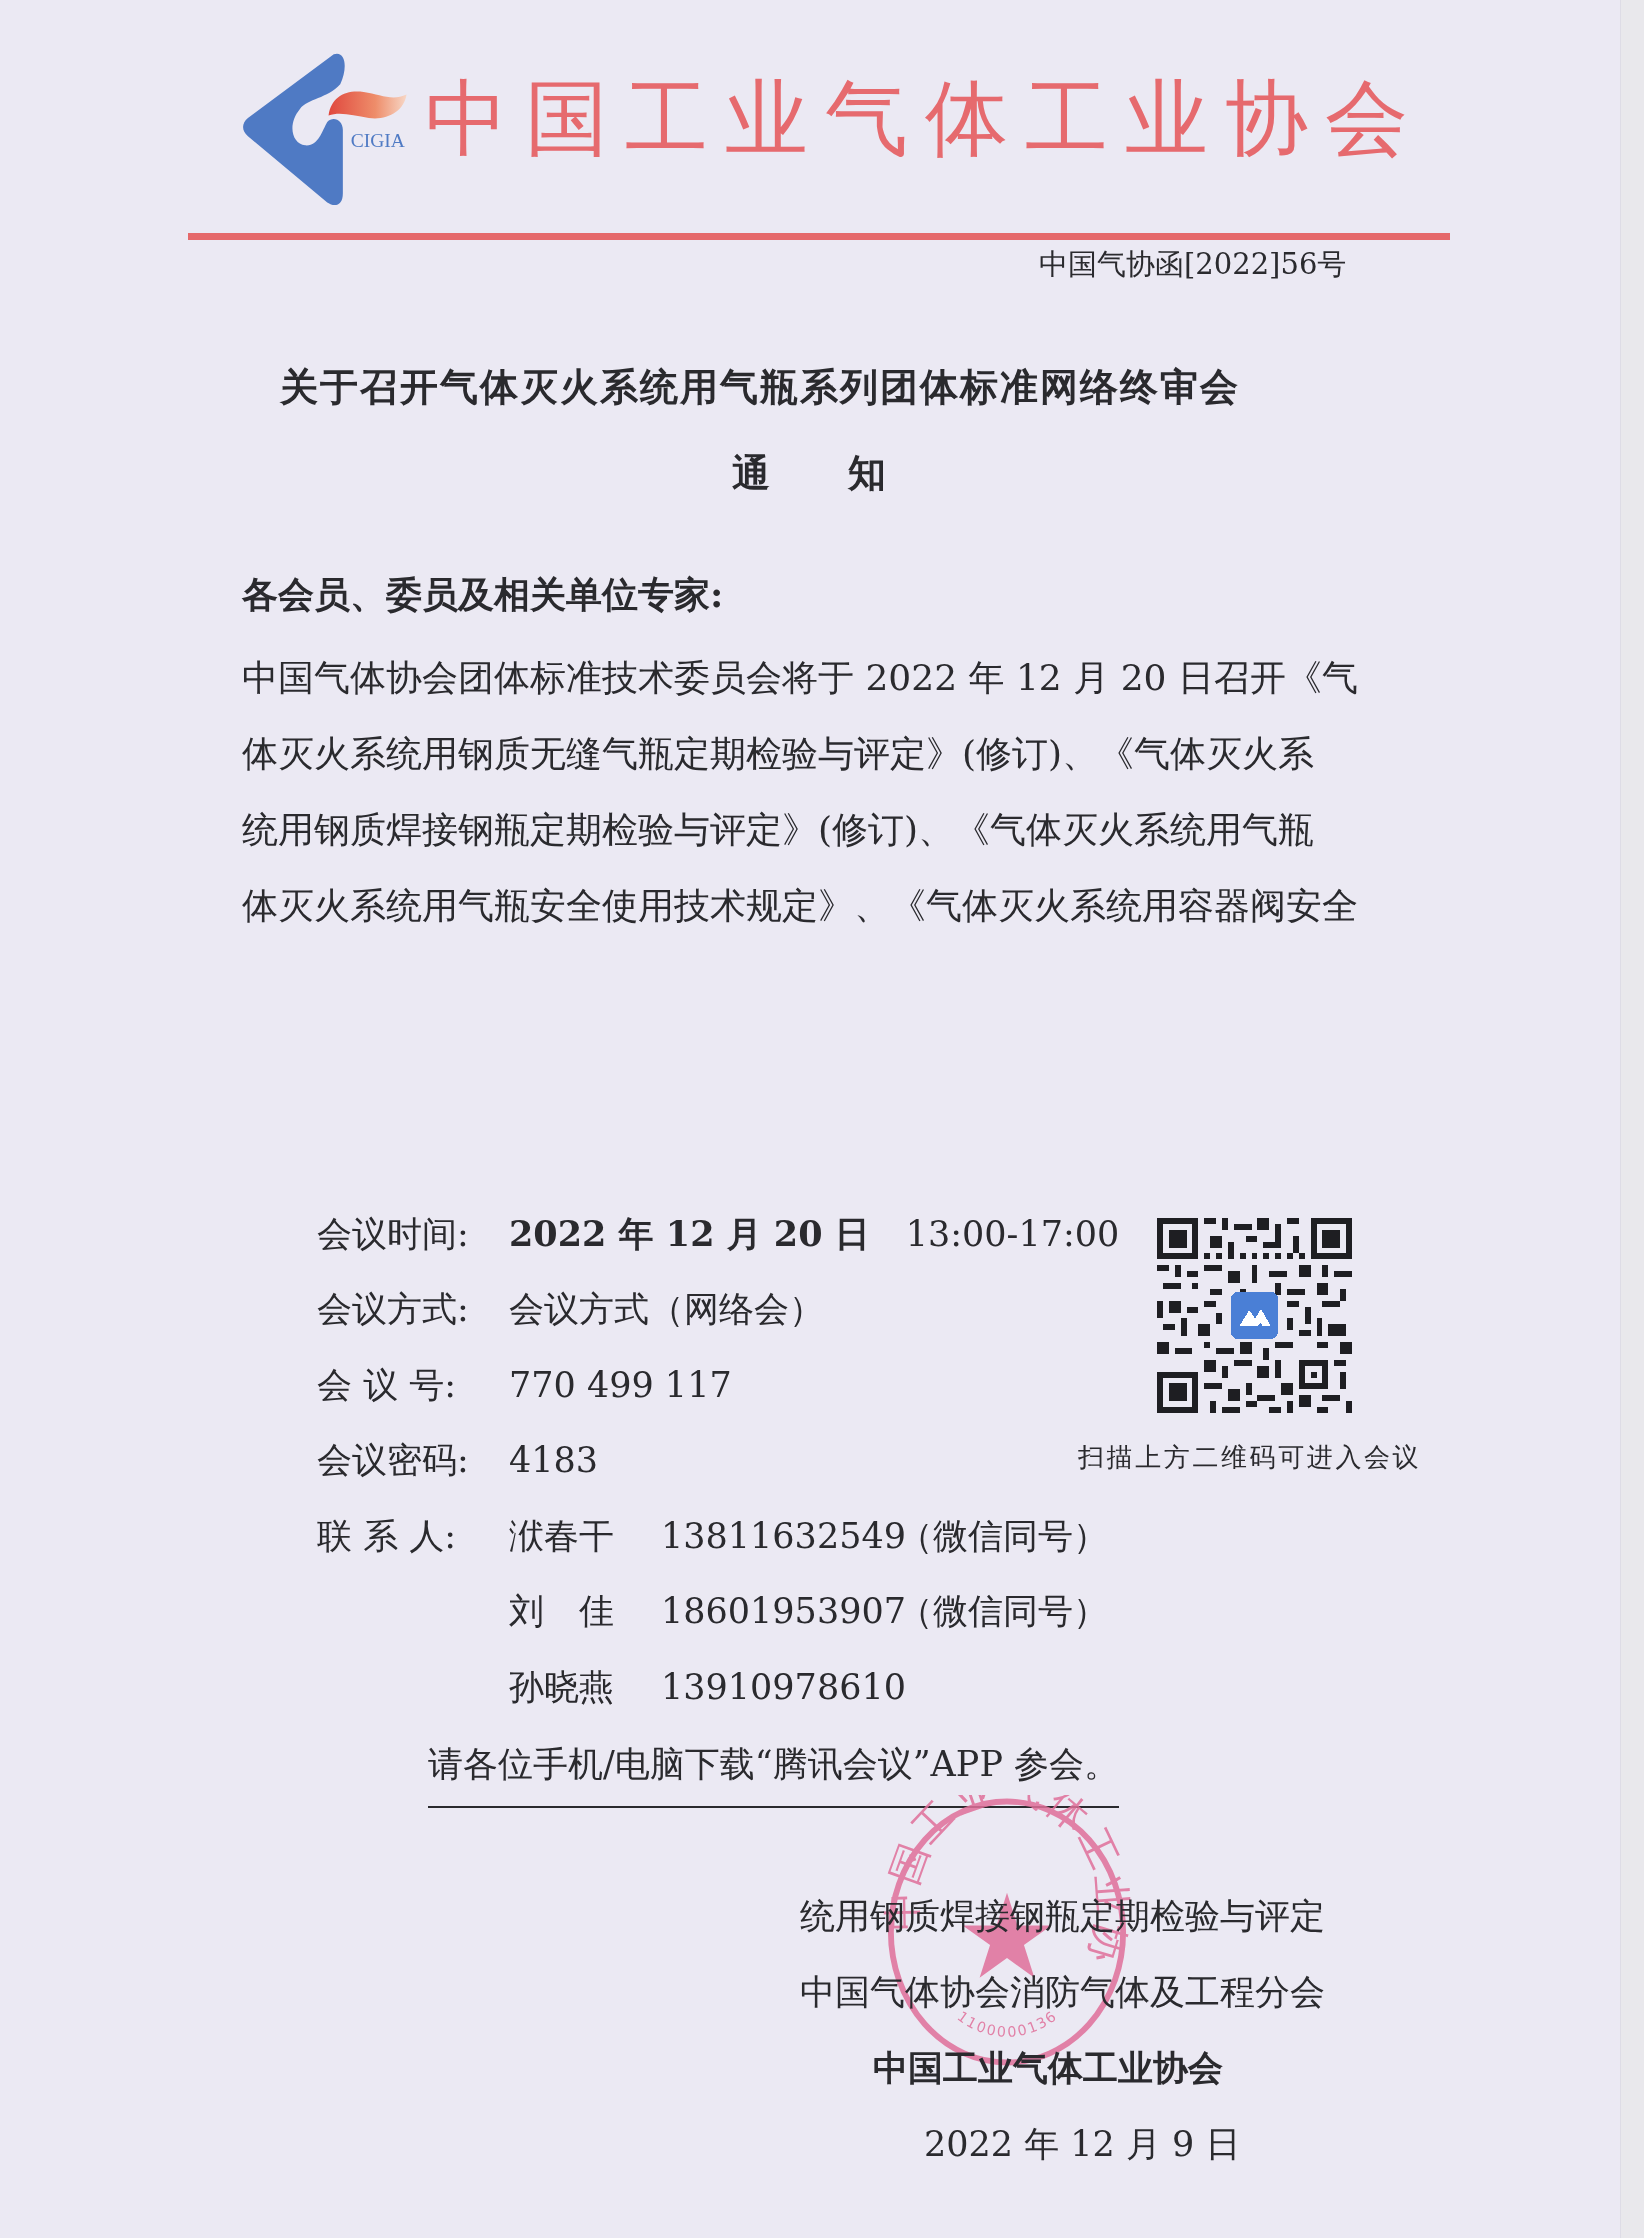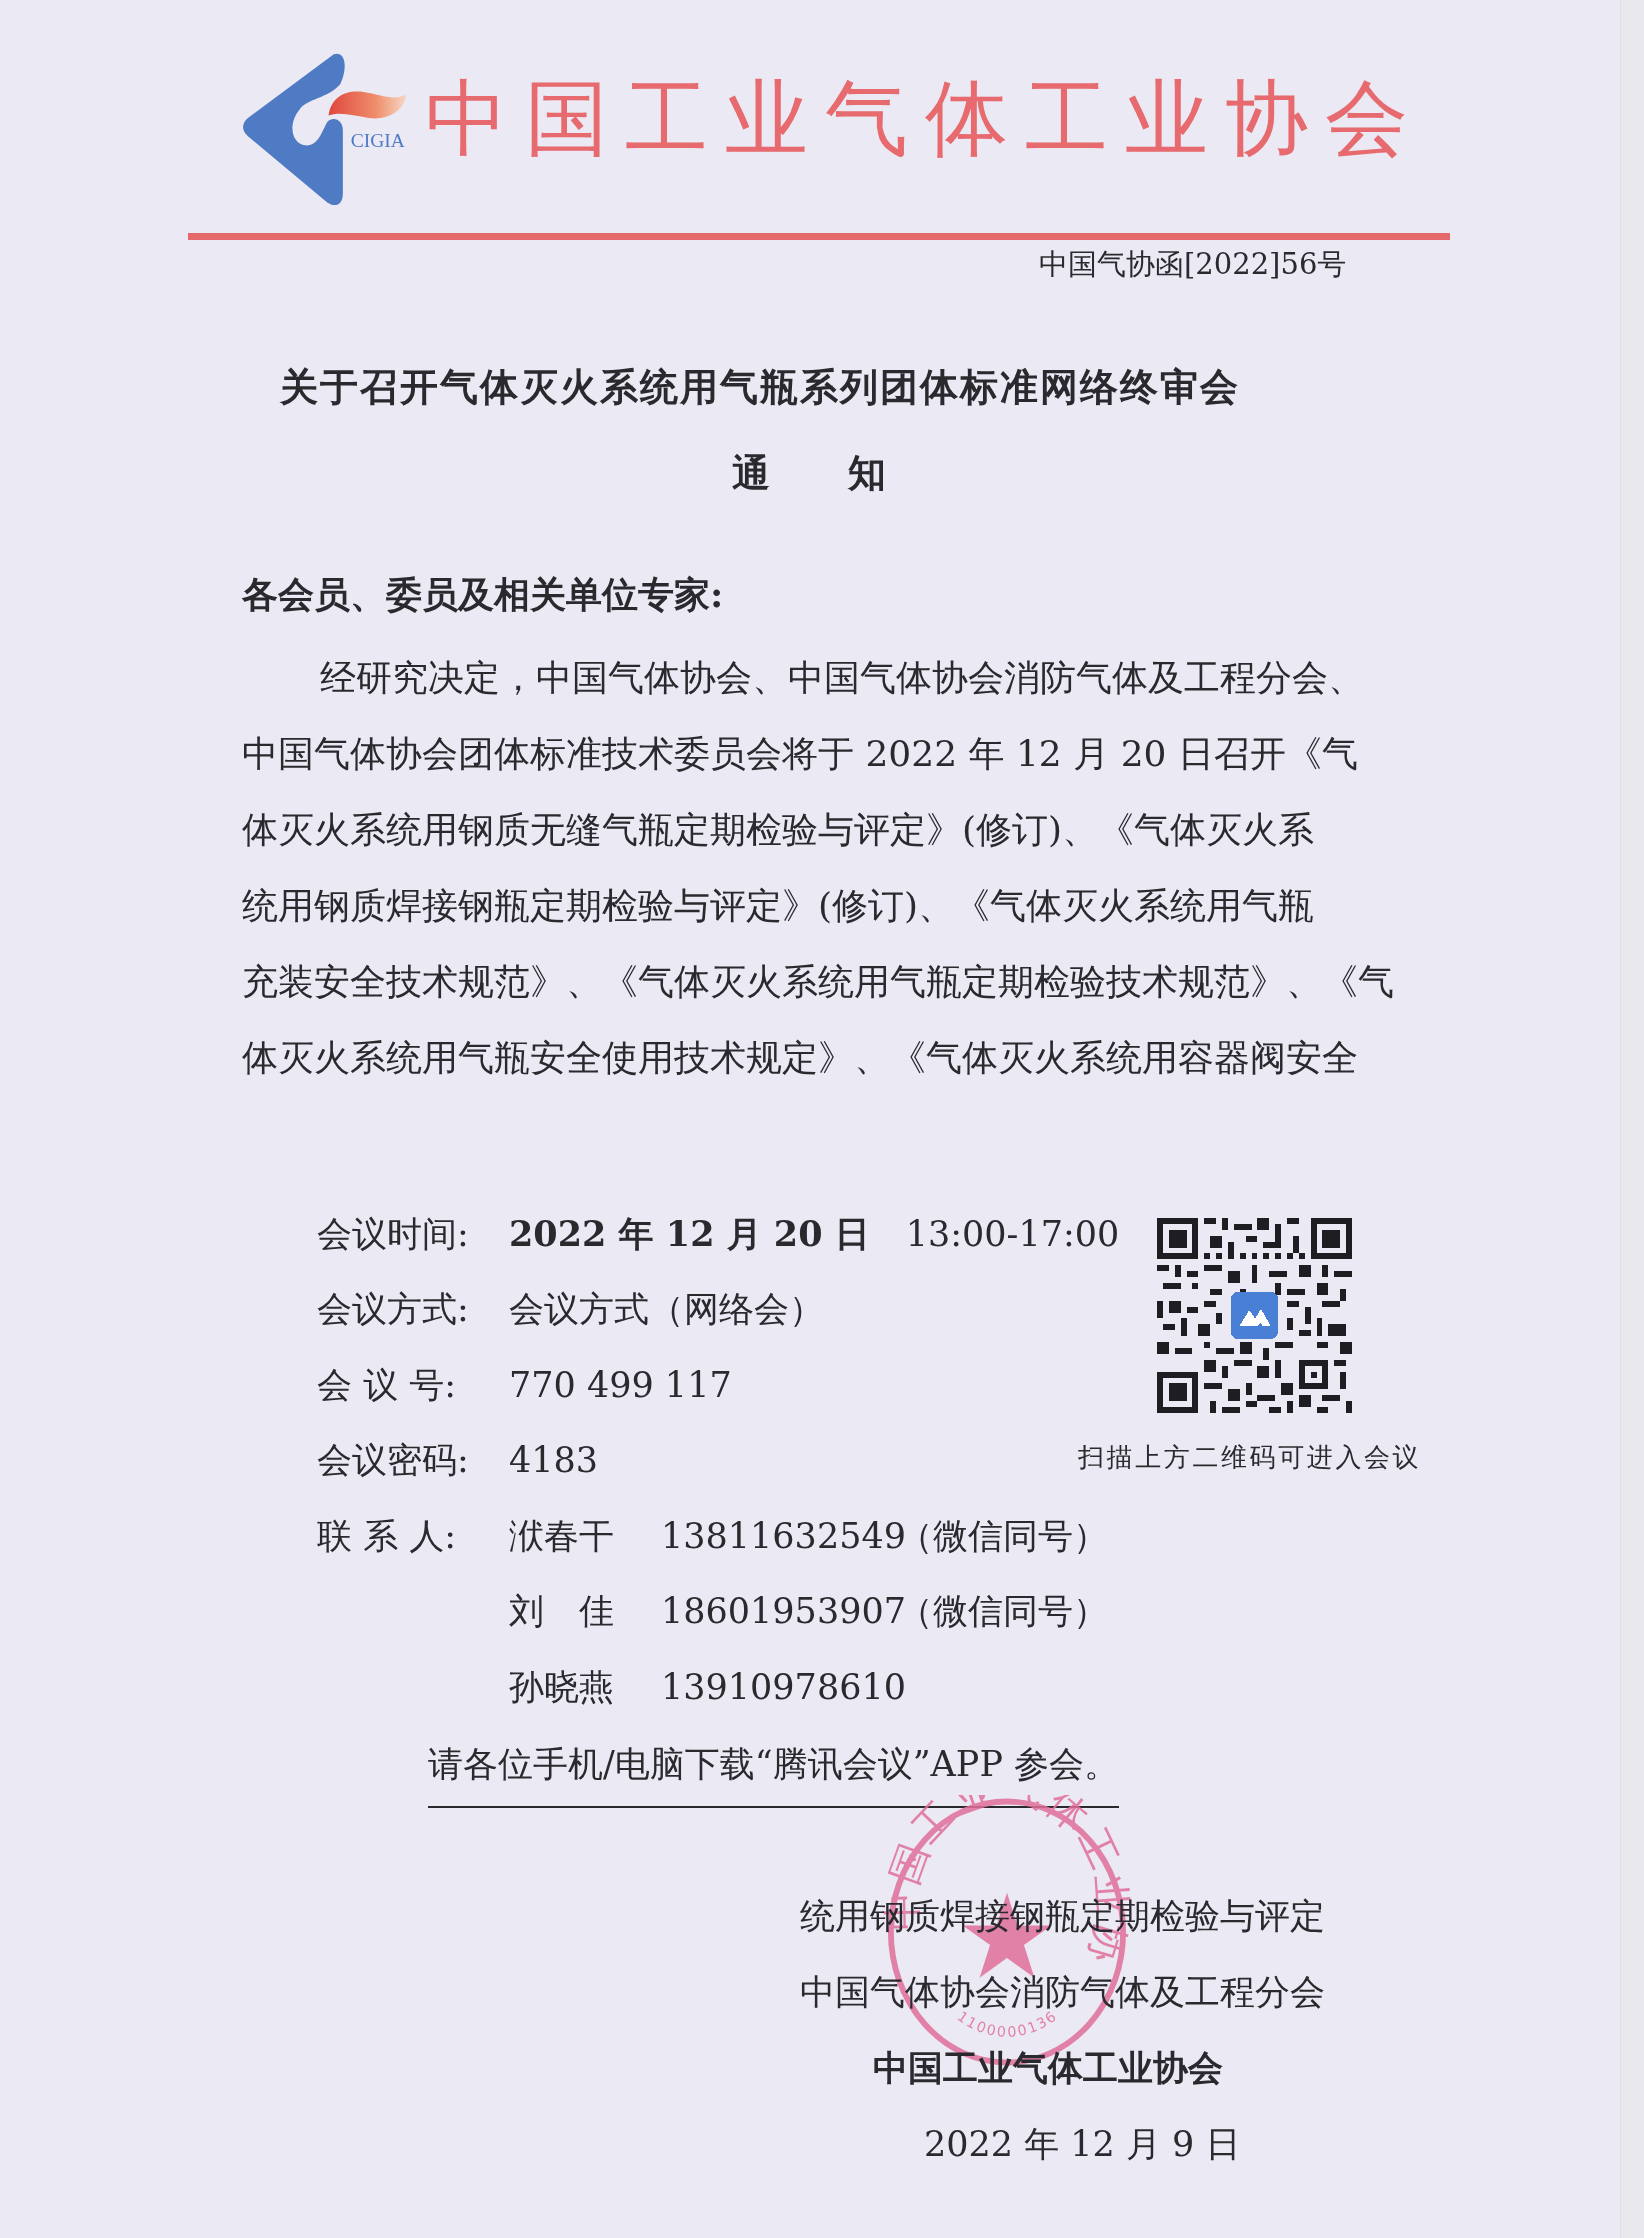--- a/index.html
+++ b/index.html
@@ -85,25 +85,23 @@
 </svg>
 <div class="org-title">中国工业气体工业协会</div>
 <div class="red-rule"></div>
 <div class="abs doc-number">中国气协函[2022]56号</div>
 
 <div class="abs title-line">关于召开气体灭火系统用气瓶系列团体标准网络终审会</div>
 <div class="abs title-notice">通知</div>
 
 <div class="abs salutation">各会员、委员及相关单位专家:</div>
 <div class="para">
-  <span class="line indent">经研究决定，中国气体协会、中国气体协会消防气体及工程分会、</span>
   <span class="line">中国气体协会团体标准技术委员会将于 2022 年 12 月 20 日召开《气</span>
   <span class="line">体灭火系统用钢质无缝气瓶定期检验与评定》(修订)、《气体灭火系</span>
   <span class="line">统用钢质焊接钢瓶定期检验与评定》(修订)、《气体灭火系统用气瓶</span>
-  <span class="line">充装安全技术规范》、《气体灭火系统用气瓶定期检验技术规范》、《气</span>
   <span class="line">体灭火系统用气瓶安全使用技术规定》、《气体灭火系统用容器阀安全</span>
 </div>
 
 <div class="info-row" style="top:1211px;">
   <span class="lbl">会议时间:</span><span class="date-bold">2022 年 12 月 20 日</span><span class="gap"></span><span>13:00-17:00</span>
 </div>
 <div class="info-row" style="top:1286px;">
   <span class="lbl">会议方式:</span><span>会议方式（网络会）</span>
 </div>
 <div class="info-row" style="top:1362px;">

